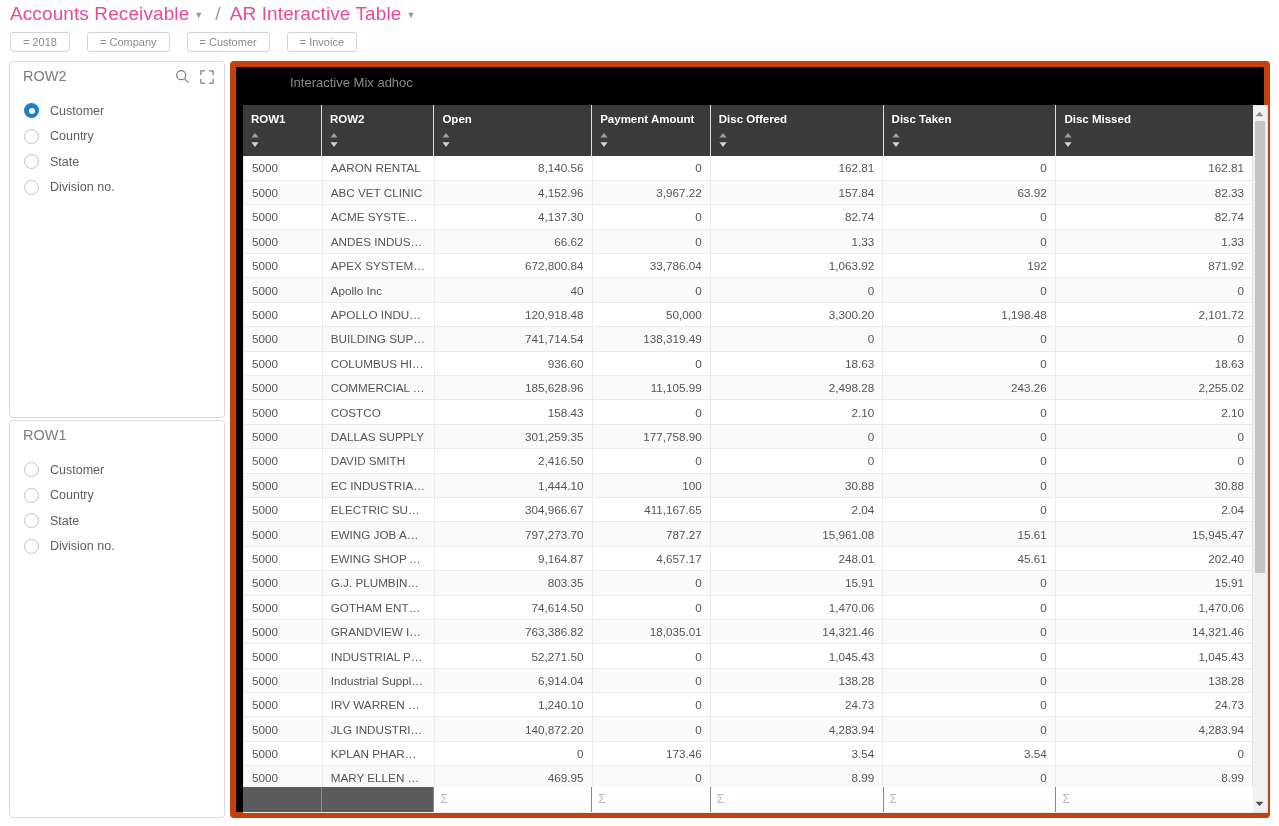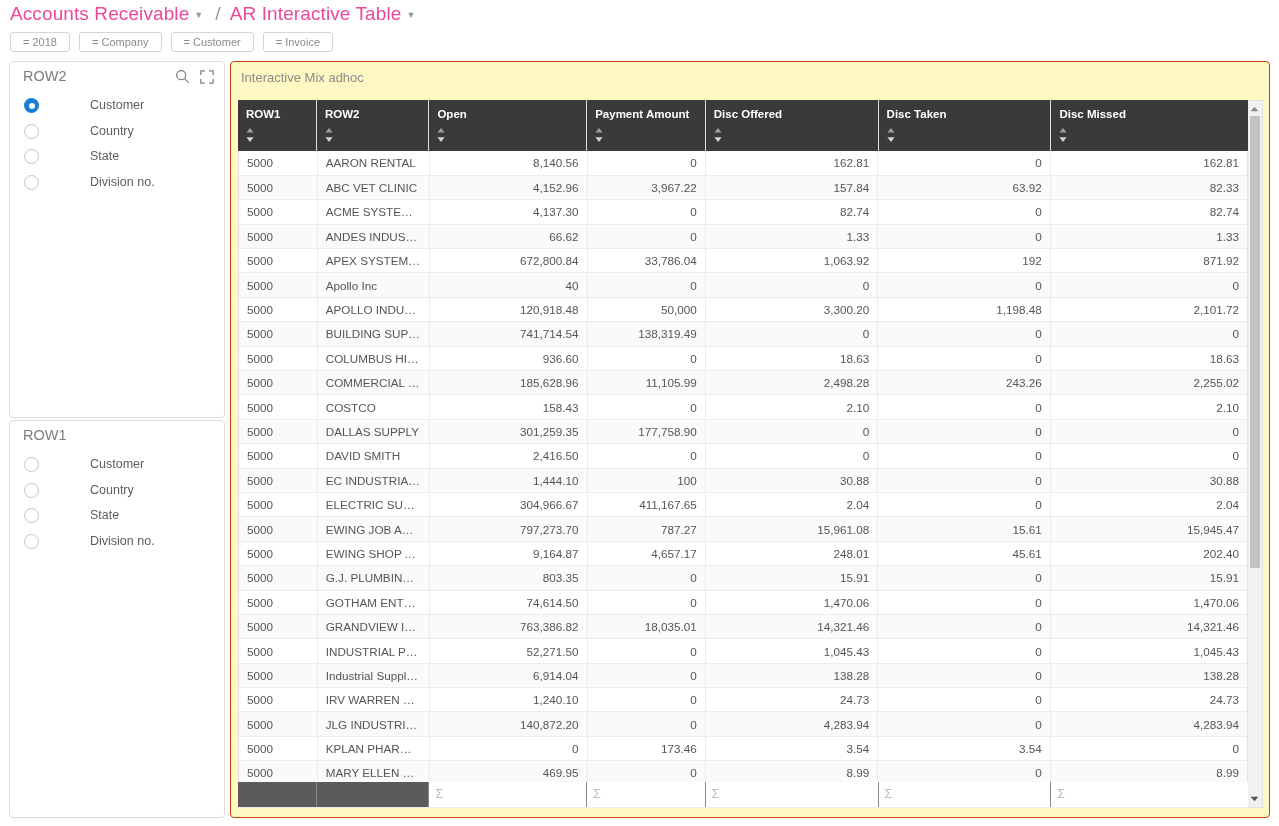--- a/index.html
+++ b/index.html
@@ -20,21 +20,21 @@
     letter-spacing: .1px;
   }
   .bc-item { color: #ec4899; }
   .bc-caret {
     display: inline-block; margin: 0 3px 0 5px;
     font-size: 9px; color: #9a9a9a; transform: translateY(-2px);
   }
   .bc-sep { margin: 0 9px; color: #9a9a9a; }
 
   
-  .chips { position: absolute; left: 10px; top: 32px; display: flex; gap: 9px; }
+  .chips { position: absolute; left: 10px; top: 32px; display: flex; gap: 17px; }
   .chip {
     height: 20px; min-width: 56px; padding: 0 12px;
     border: 1px solid #d5d5d5; border-radius: 3px;
     background: #fff; color: #8b8b8b; font-size: 11px;
     display: flex; align-items: center; justify-content: center;
     white-space: nowrap; cursor: pointer;
   }
 
   
   .panel {
@@ -47,39 +47,39 @@
   .panel-head {
     position: relative; height: 30px; padding: 6px 10px 0 13px;
     display: flex; align-items: flex-start; justify-content: space-between;
   }
   .panel-title { font-size: 14.5px; color: #7d7d7d; }
   .panel-tools { display: flex; align-items: center; gap: 10px; padding-top: 1px; }
   .icon-btn { cursor: pointer; line-height: 0; }
 
   .radio-list { padding: 6px 0 0 0; }
   .radio-row {
-    display: flex; height: 25.5px;
-    padding-left: 14px; cursor: pointer; gap: 40px;
+    display: flex; align-items: center; height: 25.5px;
+    padding-left: 14px; cursor: pointer;
   }
   .radio {
     width: 15px; height: 15px; border-radius: 50%;
     border: 1.5px solid #c4c4c4; background: #fff;
     flex: 0 0 auto; position: relative;
   }
   .radio.on { border: none; background: #1a7fd4; }
   .radio.on::after {
     content: ""; position: absolute; left: 4.5px; top: 4.5px;
     width: 6px; height: 6px; border-radius: 50%; background: #fff;
   }
   .radio-label { margin-left: 11px; font-size: 12.5px; color: #5e5e5e; }
 
   
   #panel-main {
     position: absolute; left: 230px; top: 61px; width: 1040px; height: 757px;
-    background: #fef9c3; border: 1px solid #c2410c; border-radius: 4px;
+    background: #000000; border: 6px solid #c2410c; border-radius: 4px; padding-left: 44px;
   }
   .main-title {
     font-size: 13px; color: #8a8a8a; padding: 8px 0 0 10px;
   }
 
   
   .tablewrap {
     position: absolute; left: 7px; top: 38px;
     width: 1025px; height: 708px;
     display: flex;

